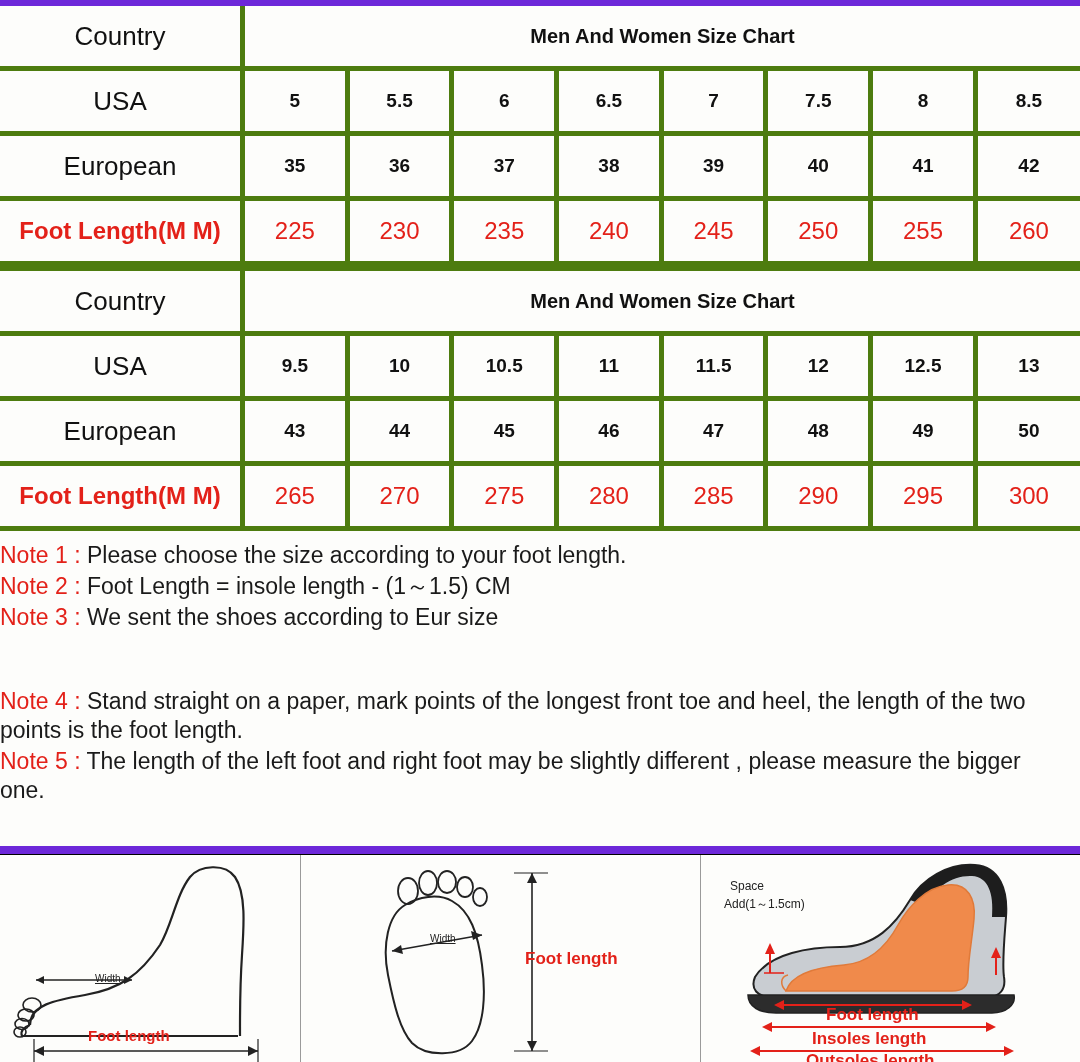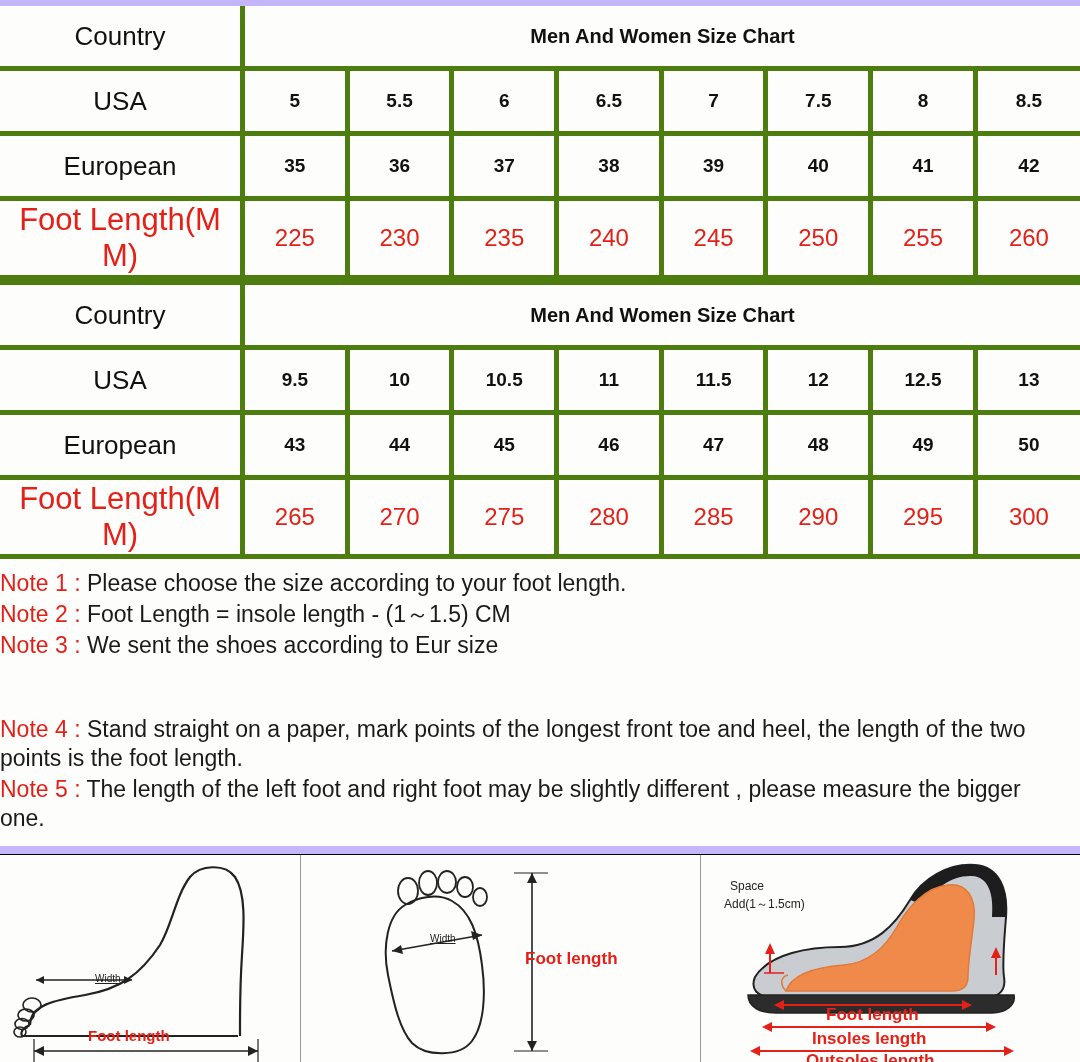--- a/index.html
+++ b/index.html
@@ -10,21 +10,21 @@
   body {
     width: 1080px;
     height: 1062px;
     font-family: "Liberation Sans", sans-serif;
     overflow: hidden;
   }
   .page {
     position: relative;
     width: 1080px;
     height: 1062px;
-    background: #c4b5fd;
+    background: #6d28d9;
   }
   .sheet {
     position: absolute;
     left: 0;
     top: 6px;
     width: 1080px;
     height: 840px;
     background: #fdfdfb;
   }
   
@@ -52,22 +52,22 @@
   }
   td.val {
     font-size: 19px;
     font-weight: bold;
     height: 58px;
   }
   tr.foot-row td {
     color: #e32119;
   }
   tr.foot-row td.label-cell {
-    font-size: 31px;
-    font-weight: 400;
+    font-size: 24px;
+    font-weight: 700;
   }
   tr.foot-row td.val {
     font-size: 24px;
     font-weight: 500;
   }
   .nob-left { border-left: none !important; }
   .nob-right { border-right: none !important; }
   .nob-top { border-top: none !important; }
 
   

